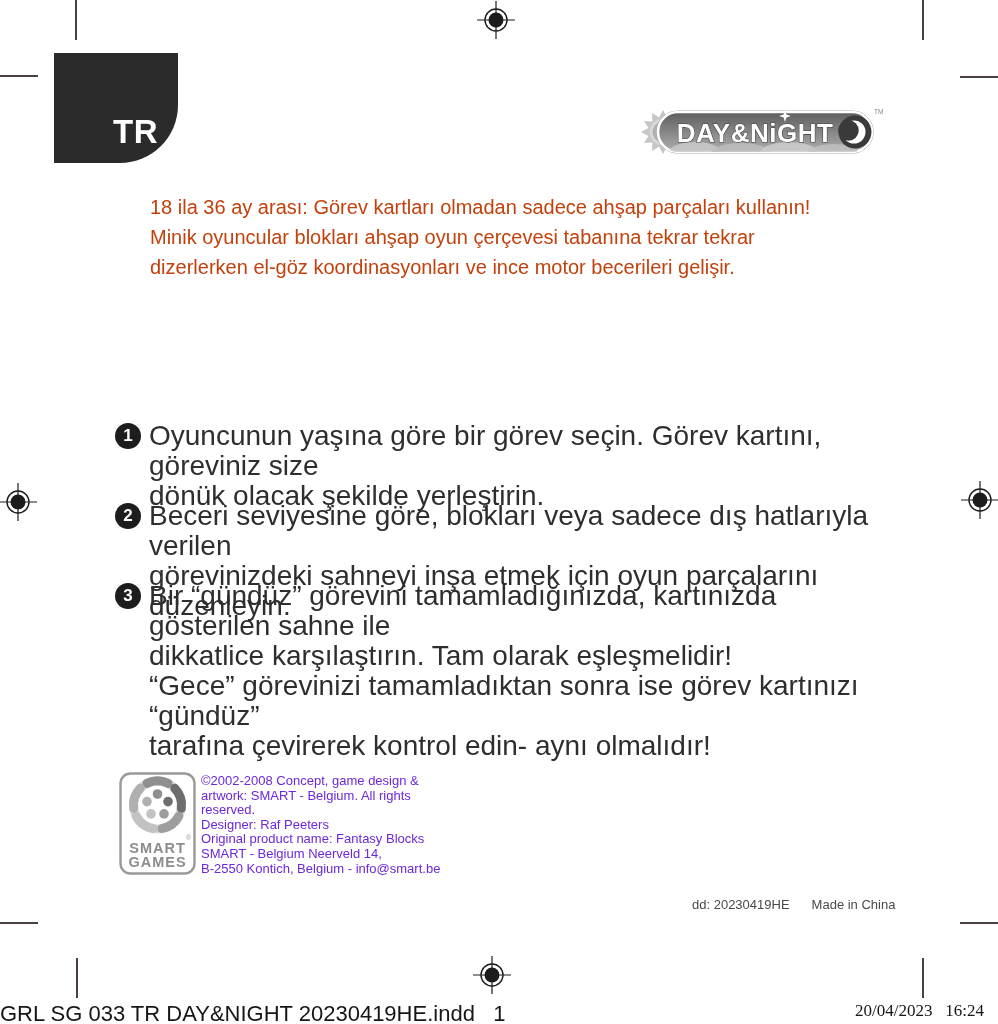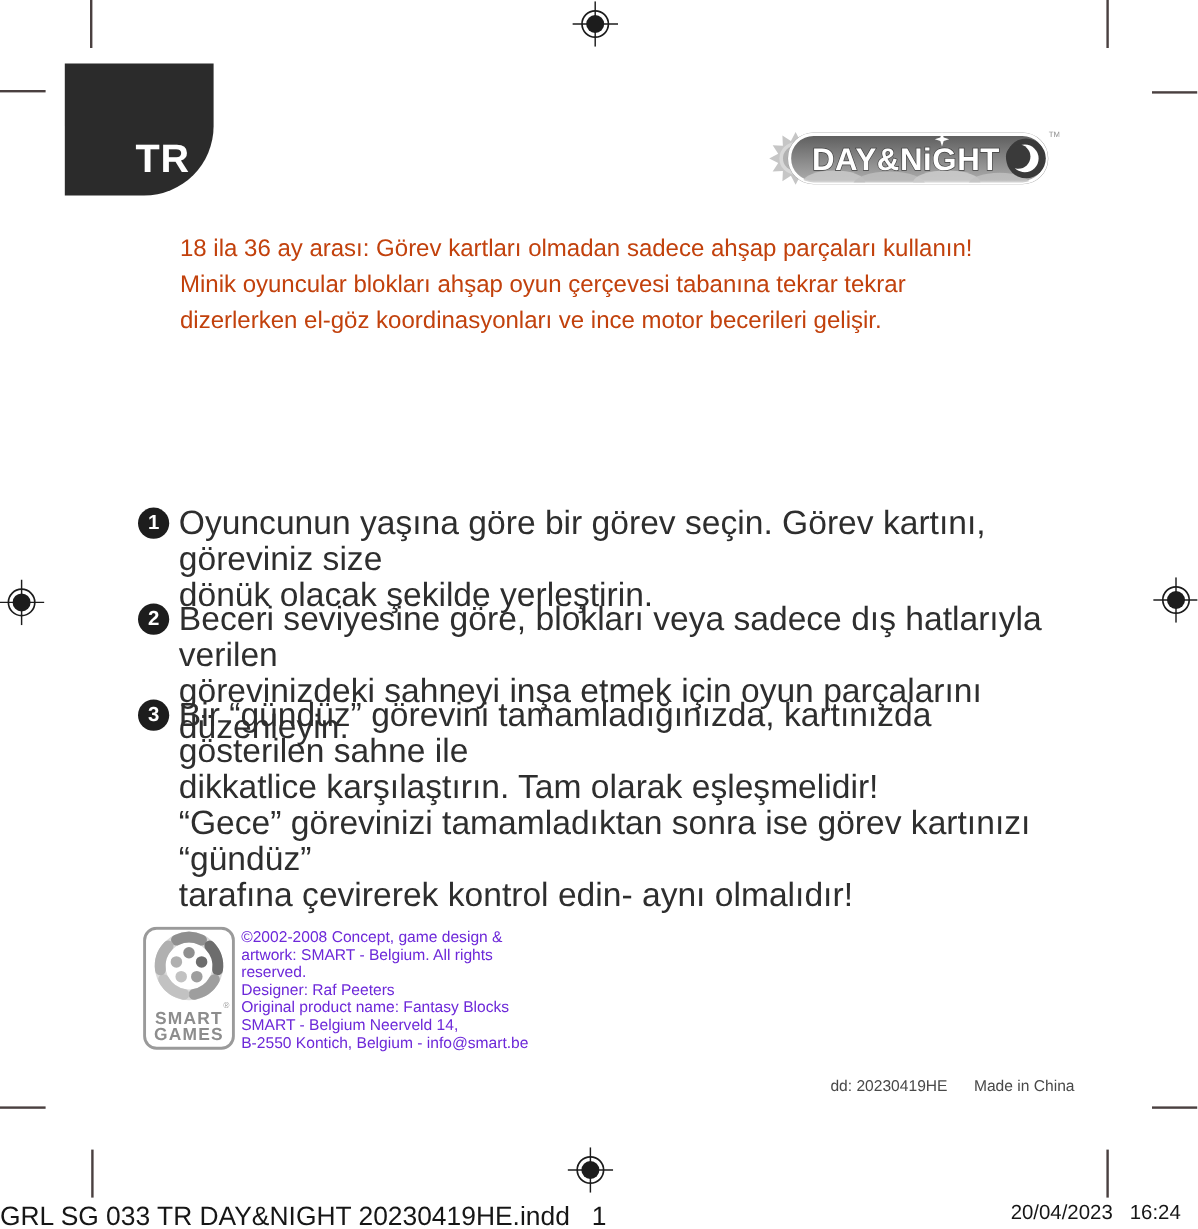--- a/index.html
+++ b/index.html
@@ -69,21 +69,21 @@
   }
   .dd-row { position:absolute; left:692px; top:857px; font-size:13px; color:#494949;margin-top:40px; }
   .dd-row .gap { display:inline-block; width:22px; }
   
   .slug-file {
     position:absolute; left:0; top:1001px;
     font-size:22px; color:#161616; white-space:pre;
   }
   .slug-datetime {
     position:absolute; right:14px; top:1001px;
-    font-size:17px; color:#161616; white-space:pre;
+    font-size:17px; color:#161616; white-space:pre;font-family:Liberation Serif, serif;
   }
 </style>
 </head>
 <body>
 
 <div class="page">
 
   <div class="crop v tl-v"></div>
   <div class="crop h tl-h"></div>
   <div class="crop v tr-v"></div>

